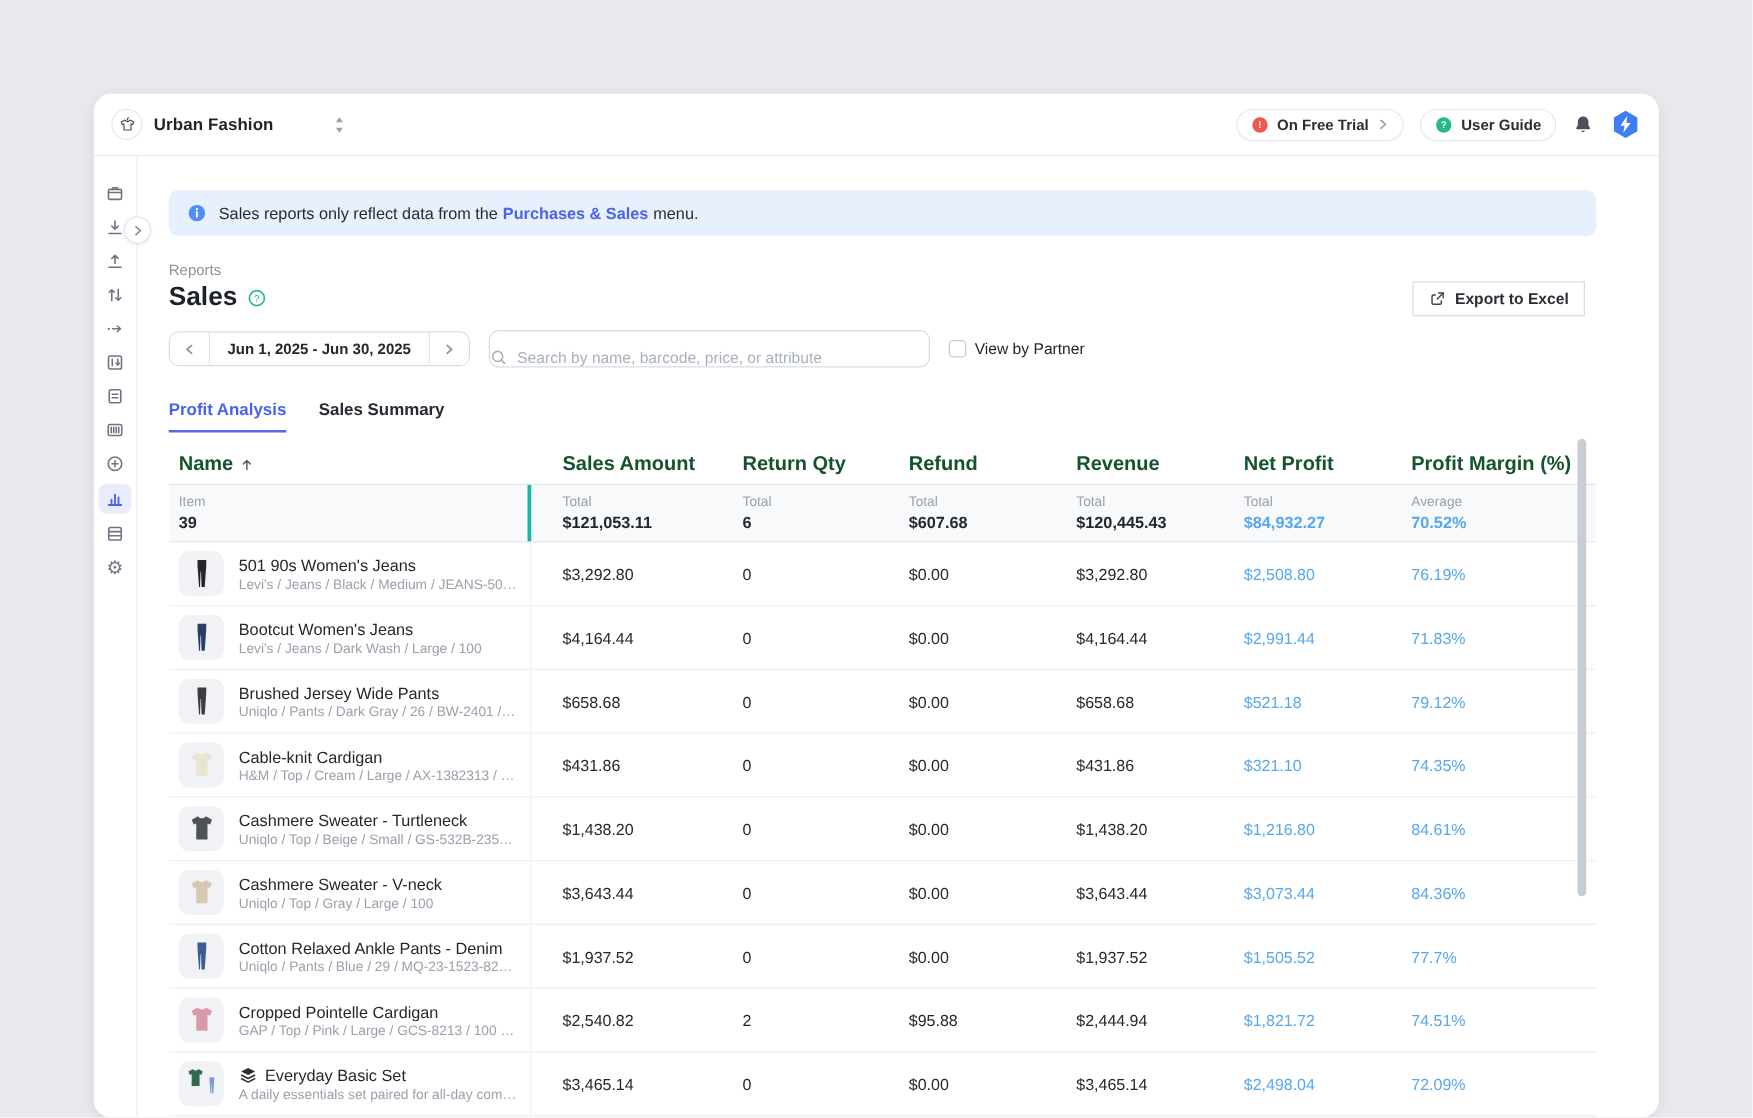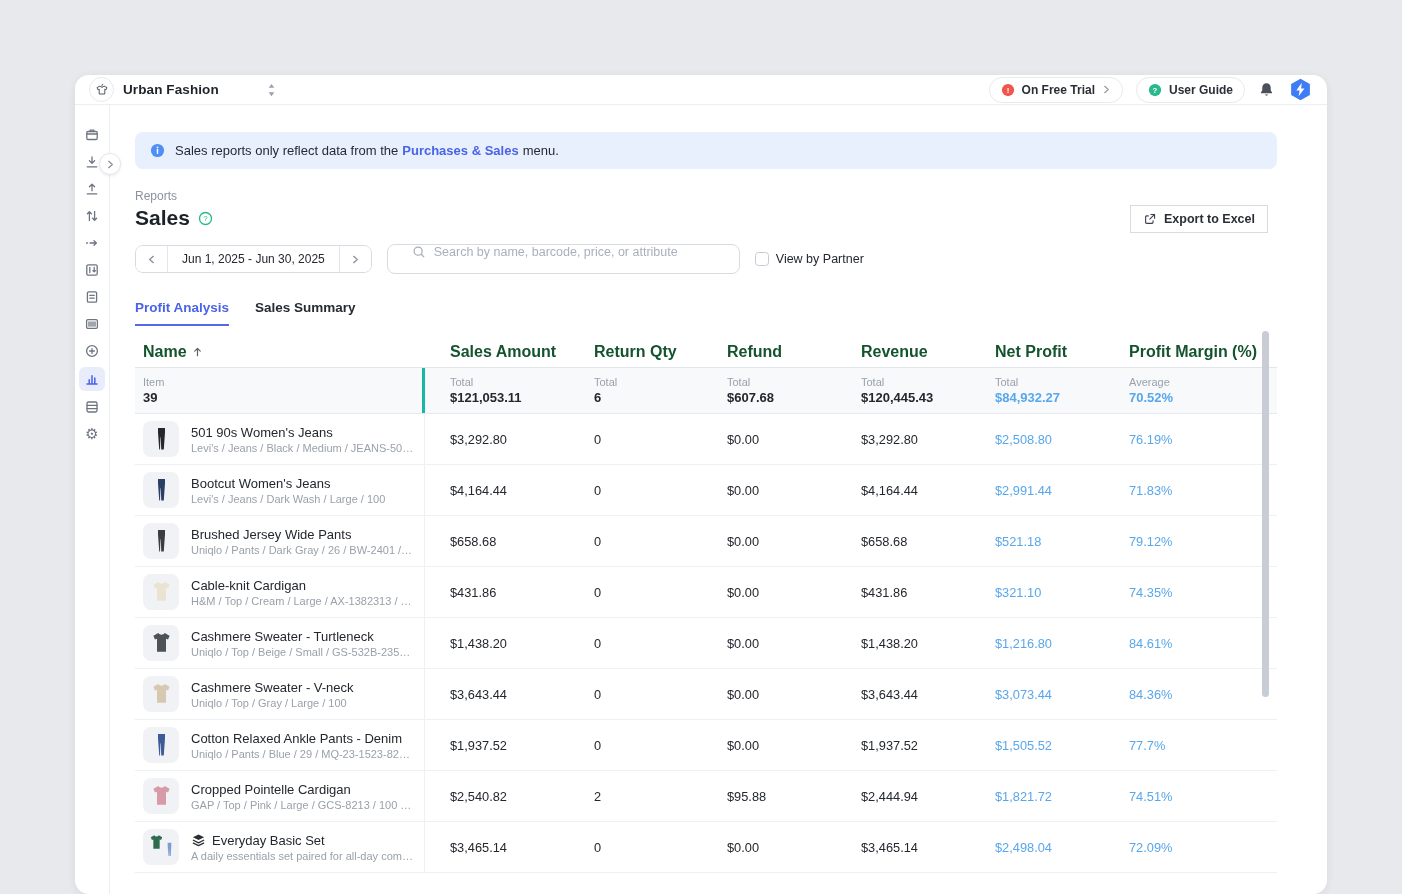--- a/index.html
+++ b/index.html
@@ -1,19 +1,19 @@
 <!DOCTYPE html>
 <html><head>
 <meta charset="utf-8">
 <style>
 *{margin:0;padding:0;box-sizing:border-box}
 html,body{width:1402px;height:894px}
 body{font-family:"Liberation Sans","DejaVu Sans",sans-serif;background:#e8e9ec;overflow:hidden;position:relative}
 .card{position:absolute;left:75px;top:75px;width:1252px;height:819px;background:#fff;border-radius:14px;box-shadow:0 2px 10px rgba(25,30,45,.07);display:flex;flex-direction:column;overflow:hidden}
-.topbar{height:30px;flex:none;display:flex;align-items:center;padding:0 14px;border-bottom:1px solid #eceef1}
+.topbar{height:50px;flex:none;display:flex;align-items:center;padding:0 14px;border-bottom:1px solid #eceef1}
 .wslogo{width:25px;height:25px;border-radius:50%;border:1px solid #e7e9ed;display:flex;align-items:center;justify-content:center;background:#fff;flex:none}
 .wsname{margin-left:9px;font-size:13.5px;font-weight:700;color:#1e232a;letter-spacing:.1px}
 .wsswitch{margin-left:48px;display:flex;align-items:center;cursor:pointer;background:none;border:none}
 .tb-right{margin-left:auto;display:flex;align-items:center;gap:13px}
 .pill{display:flex;align-items:center;gap:7px;height:26px;padding:0 11px;border:1px solid #e7e9ed;border-radius:14px;background:#fff;font-size:12px;font-weight:700;color:#2a2f36;cursor:pointer}
 .iconbtn{display:flex;align-items:center;background:none;border:none;cursor:pointer}
 .appbody{flex:1;display:flex;position:relative;min-height:0}
 .sidebar{width:35px;flex:none;border-right:1px solid #eceef1;display:flex;flex-direction:column;align-items:center;padding-top:19px;gap:5px}
 .side-item{width:24px;height:22px;display:flex;align-items:center;justify-content:center;border-radius:6px;cursor:pointer}
 .side-item.active{background:#e9ecfb;width:26px;height:24px}
@@ -22,22 +22,22 @@
 .banner{margin-top:27px;height:37px;background:#e8f0fd;border-radius:8px;display:flex;align-items:center;gap:10px;padding:12px 15px;font-size:13px;color:#262b33}
 .banner a{color:#4a63e7;font-weight:600;text-decoration:none;margin:0 4px;cursor:pointer}
 .pagehead{margin-top:20px;position:relative}
 .crumb{font-size:12px;color:#8b929d}
 .titlerow{display:flex;align-items:center;gap:8px;margin-top:3px}
 h1{font-size:21px;font-weight:700;color:#1c2127}
 .exportbtn{position:absolute;right:9px;top:16px;display:flex;align-items:center;gap:7px;height:28px;padding:0 12px;border:1px solid #d8dce2;border-radius:0;background:#fff;font-size:12.5px;font-weight:600;color:#2a2f36;cursor:pointer}
 .controls{margin-top:14px;display:flex;align-items:center;gap:15px}
 .datenav{display:flex;align-items:stretch;height:28px;border:1px solid #d8dce2;border-radius:8px;background:#fff;overflow:hidden}
 .datenav .nav{width:31px;display:flex;align-items:center;justify-content:center;background:#fff;border:none;cursor:pointer}
-.datelabel{display:flex;align-items:center;padding:0 14px;font-size:12px;font-weight:400;color:#23272e;border-left:1px solid #e3e6ea;border-right:1px solid #e3e6ea;cursor:pointer}
-.search{width:353px;height:30px;border:1px solid #d8dce2;border-radius:8px;display:flex;align-items:flex-start;gap:8px;padding:0 24px;background:#fff}
+.datelabel{display:flex;align-items:center;padding:0 14px;font-size:12px;font-weight:700;color:#23272e;border-left:1px solid #e3e6ea;border-right:1px solid #e3e6ea;cursor:pointer}
+.search{width:353px;height:30px;border:1px solid #d8dce2;border-radius:8px;display:flex;align-items:flex-end;gap:8px;padding:0 0;background:#fff}
 .search input{border:none;outline:none;flex:1;font-size:12.5px;color:#23272e;font-family:inherit;background:transparent}
 .search input::placeholder{color:#a9b0bb}
 .partner{display:flex;align-items:center;gap:7px;font-size:12.5px;color:#23272e;cursor:pointer}
 .cb{width:14px;height:14px;border:1.4px solid #c6cbd3;border-radius:3.5px;background:#fff;flex:none}
 .tabs{margin-top:26px;display:flex;gap:26px}
 .tab{font-size:13.5px;font-weight:700;color:#262b33;padding-bottom:9px;border-bottom:2.5px solid transparent;cursor:pointer;background:none}
 .tab.active{color:#4a63e7;border-bottom-color:#5568e8}
 .tablewrap{margin-top:10px;position:relative}
 .grid{display:grid;grid-template-columns:290px 144px 133px 134px 134px 134px 1fr}
 .thead{height:32px;align-items:center;border-bottom:1px solid #e2e5ea}

